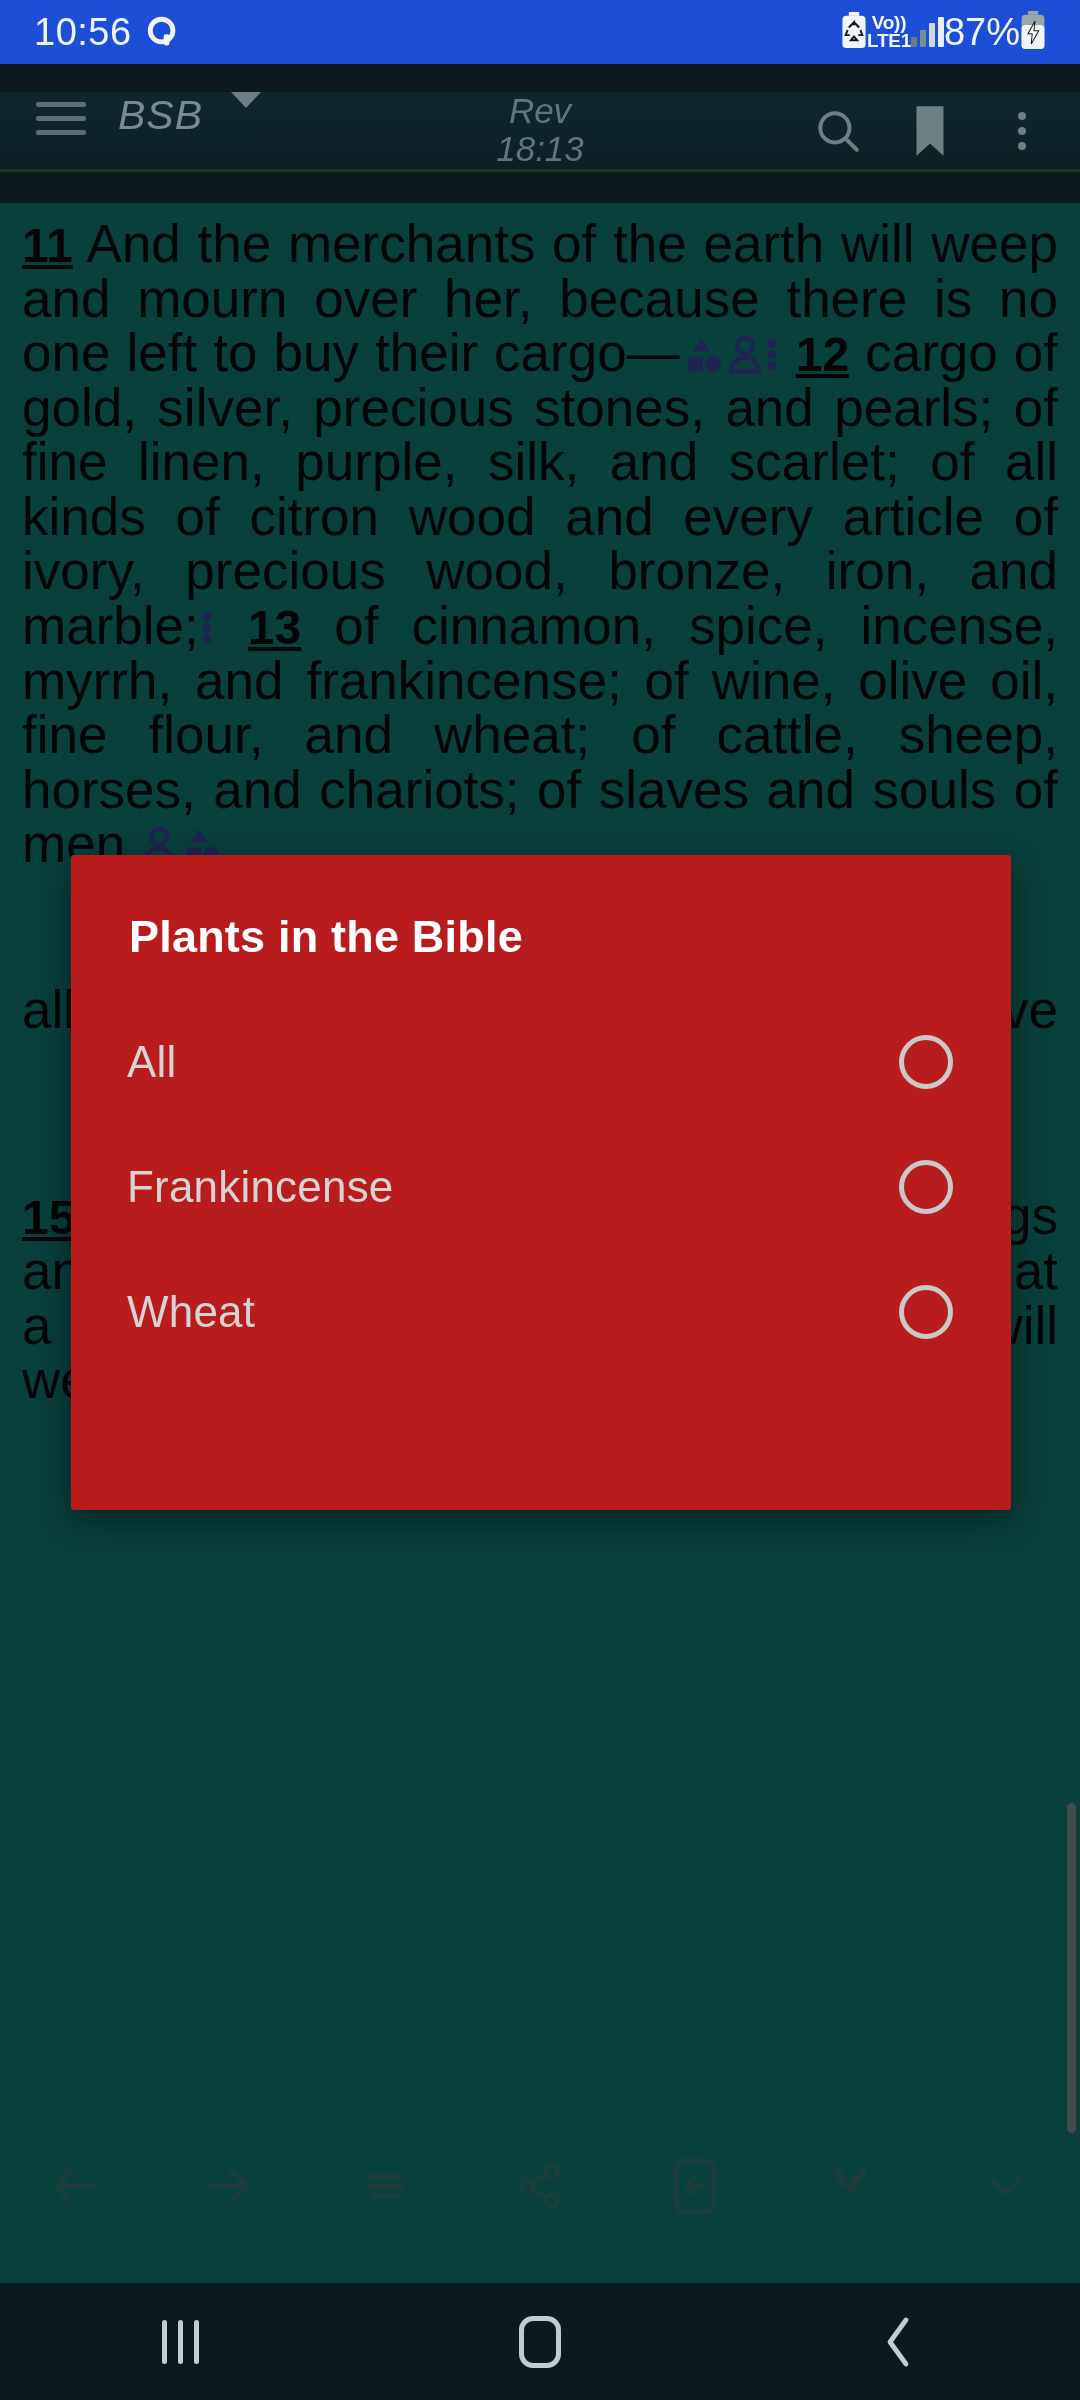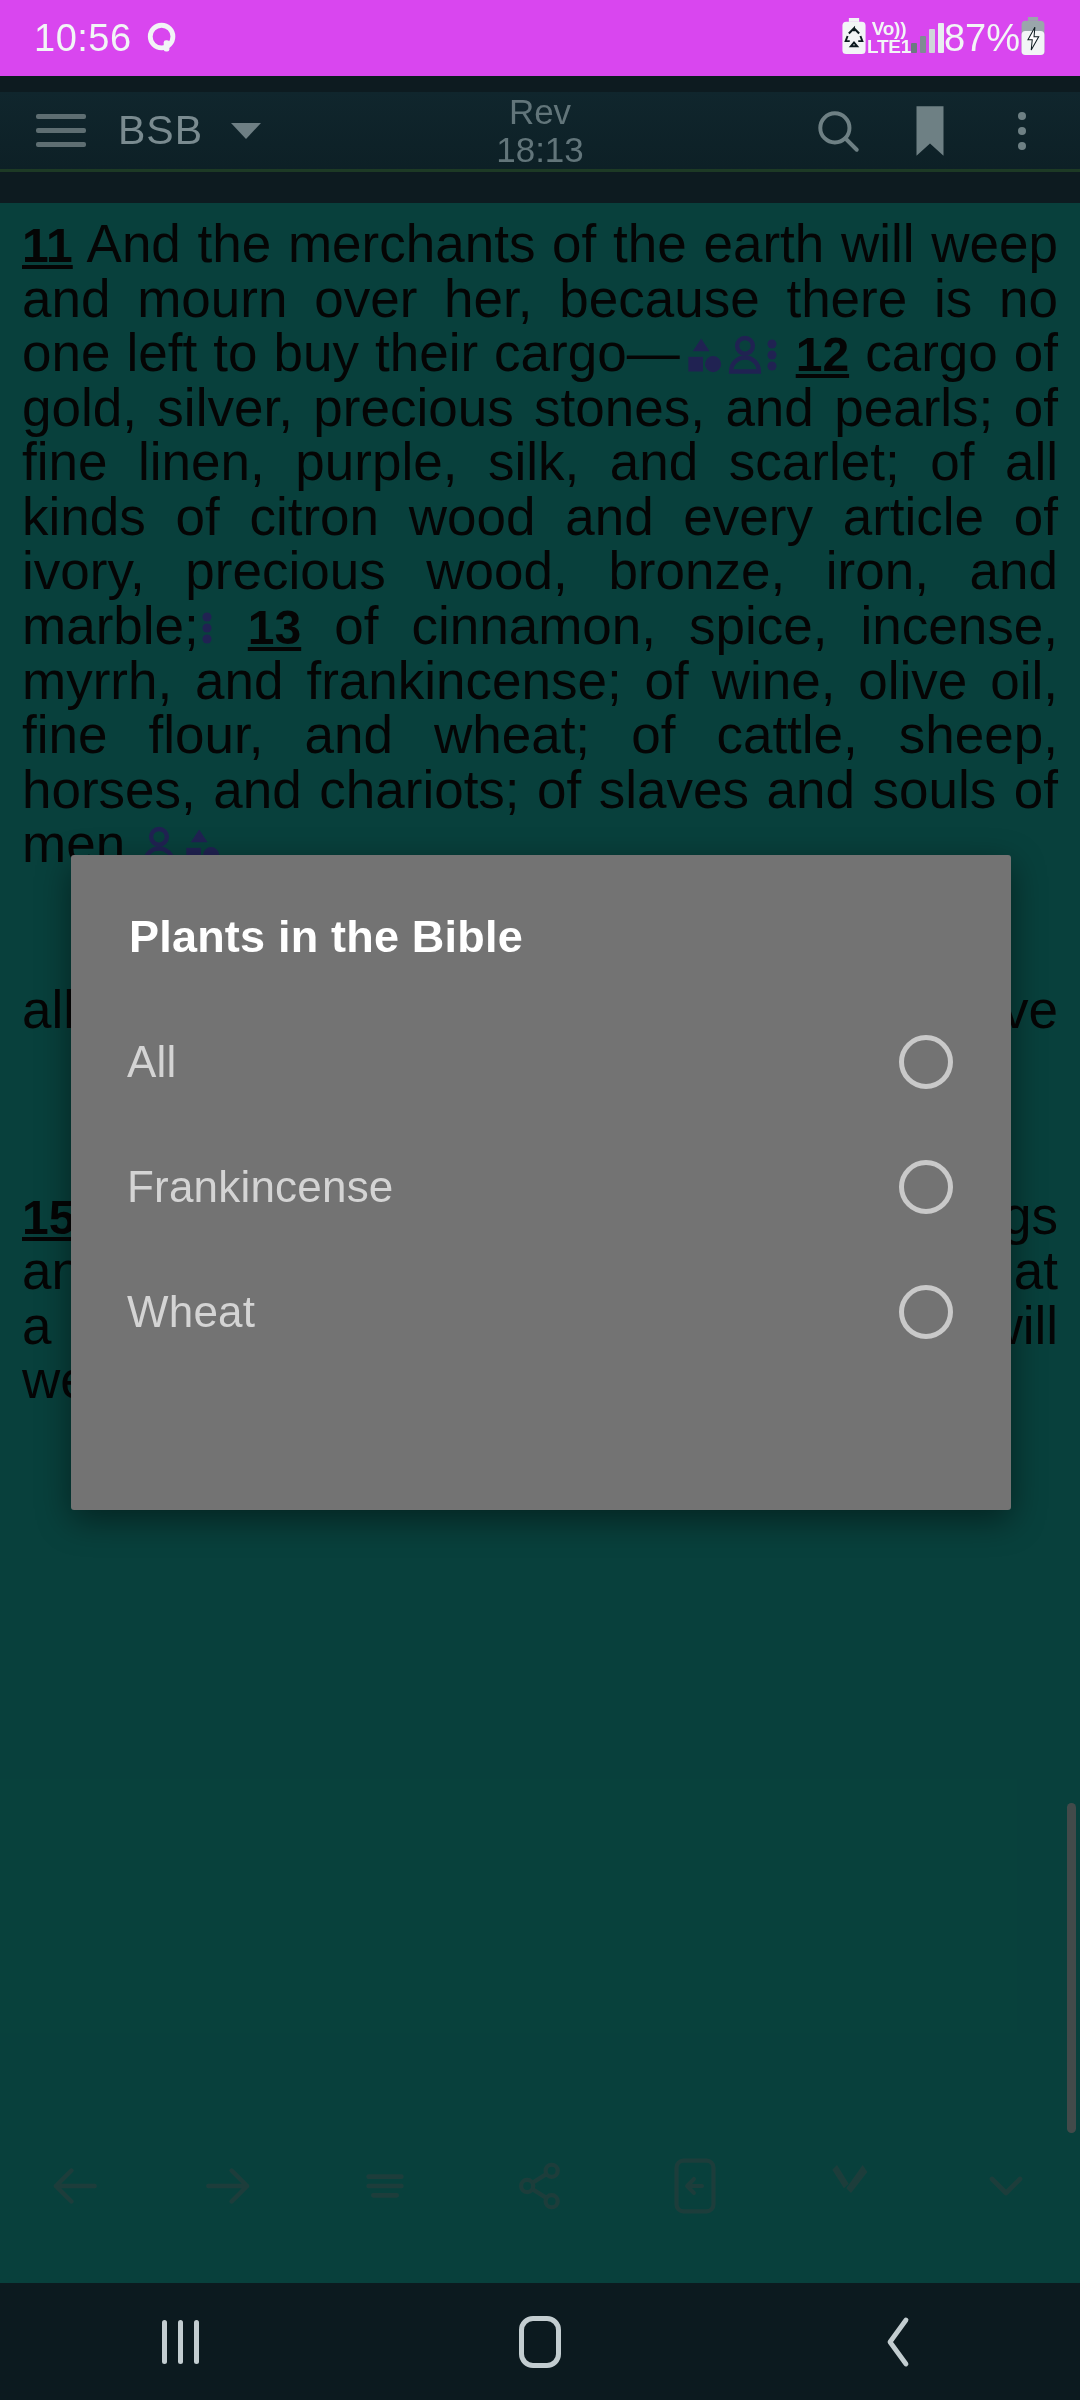--- a/index.html
+++ b/index.html
@@ -6,22 +6,22 @@
   html, body {
     width:1080px; height:2400px;
     background:#0d1b20;
     font-family:"Liberation Sans", sans-serif;
     overflow:hidden;
   }
   #screen { position:relative; width:1080px; height:2400px; overflow:hidden; }
 
   
   .statusbar{
-    position:absolute; left:0; top:0; width:1080px; height:76px;
-    background:#d946ef; display:flex; align-items:center;
+    position:absolute; left:0; top:0; width:1080px; height:64px;
+    background:#1d4ed8; display:flex; align-items:center;
     padding:0 34px; color:#eceff1;
   }
   .sb-left{ display:flex; align-items:center; gap:14px; }
   .sb-time{ font-size:38px; letter-spacing:.5px; color:#f2f5f6; }
   .sb-q{ width:34px; height:34px; position:relative; }
   .sb-q svg{ display:block; }
   .sb-right{ margin-left:auto; display:flex; align-items:center; }
   .sb-volte{ display:flex; flex-direction:column; align-items:center; line-height:.95;
     font-size:19px; color:#f2f5f6; font-weight:700; letter-spacing:-.3px; }
   .sb-pct{ font-size:38px; color:#f2f5f6; letter-spacing:0; }
@@ -29,22 +29,23 @@
   .bars i{ display:block; width:6px; background:#f2f5f6; border-radius:1px; }
   .bars i:nth-child(1){ height:10px; background:#6b7a80; }
   .bars i:nth-child(2){ height:17px; background:#7e8c92; }
   .bars i:nth-child(3){ height:24px; background:#cfd6d9; }
   .bars i:nth-child(4){ height:30px; background:#e9eef0; }
 
   
   .appbar{
     position:absolute; left:0; top:92px; width:1080px; height:80px;
     background:linear-gradient(180deg,#10262d 0%,#0d2026 100%);
-    display:flex; align-items:center; padding:0 30px;
+    display:flex; padding:0 30px;
     border-bottom:3px solid #1d3a25;
+    font-style:italic;
   }
   .hamburger{ width:62px; height:52px; display:flex; flex-direction:column;
     justify-content:center; gap:9px; margin-right:26px; padding:0 6px; }
   .hamburger span{ display:block; height:5px; background:#5e6e72; border-radius:2px; }
   .ver-label{ font-size:41px; color:#7a8b90; letter-spacing:1px; }
   .caret{ width:0;height:0; border-left:15px solid transparent;
     border-right:15px solid transparent; border-top:16px solid #6e7f84;
     margin-left:28px; }
   .ref{ margin-left:auto; margin-right:auto; text-align:center;
     color:#62757a; font-size:35px; line-height:1.08;
@@ -90,21 +91,21 @@
     background:#8c8c8c; border-radius:5px; opacity:.85;
   }
 
   
   .scrim{
     position:absolute; left:0; top:203px; width:1080px; height:2080px;
     background:rgba(0,0,0,0.45);
   }
   .dialog{
     position:absolute; left:71px; top:855px; width:940px; height:655px;
-    background:#737373; border-radius:3px;
+    background:#b91c1c; border-radius:3px;
     box-shadow:0 10px 34px rgba(0,0,0,.45);
     color:#ffffff;
   }
   .dlg-title{
     font-size:45px; font-weight:bold; color:#ffffff;
     padding:56px 0 0 58px; letter-spacing:.2px;
   }
   .dlg-list{ margin-top:36px; }
   .dlg-row{
     height:125px; display:flex; align-items:center;

